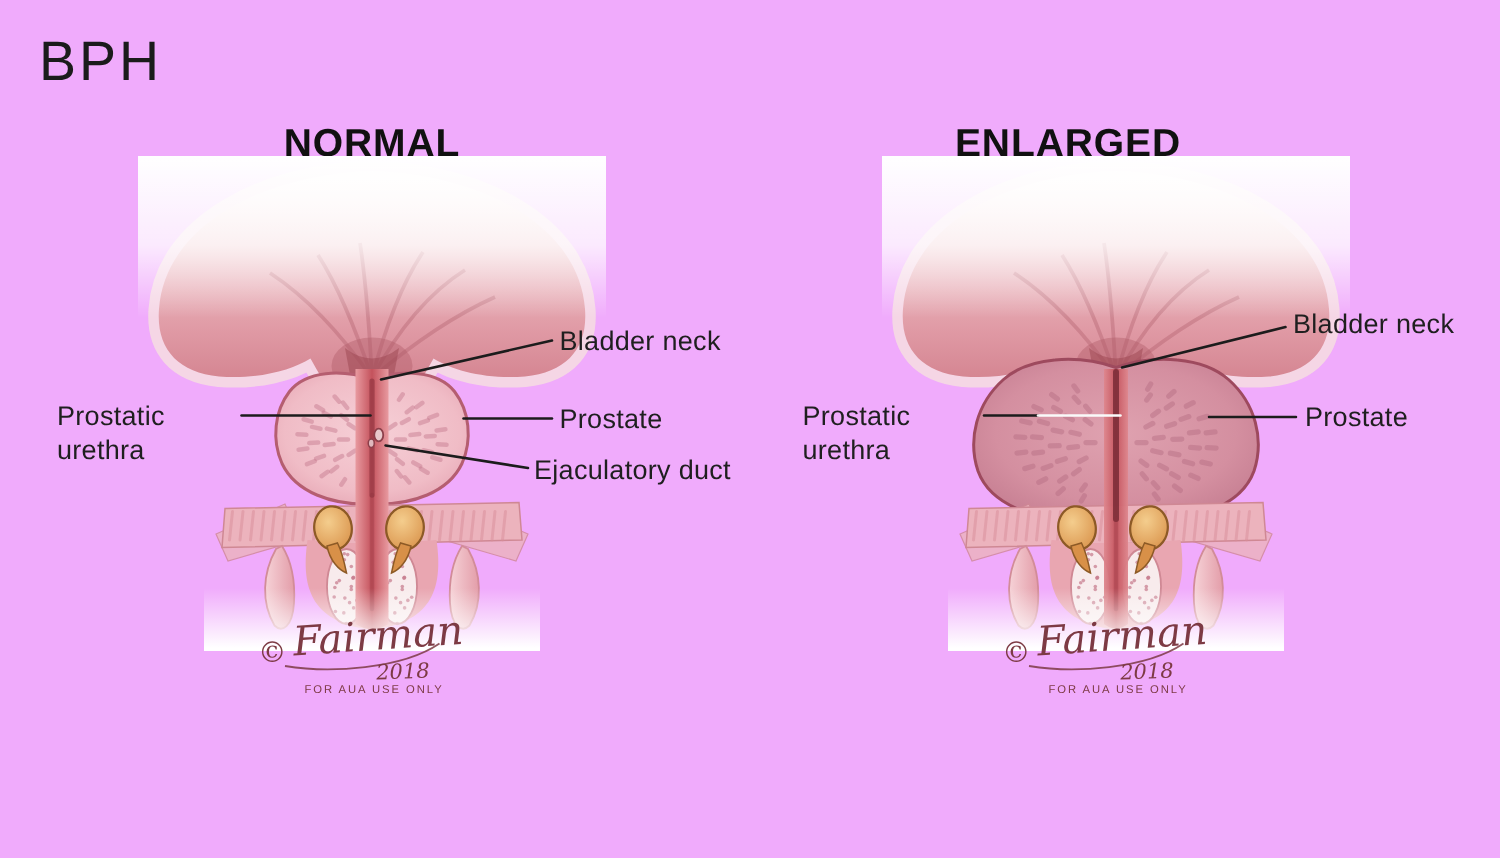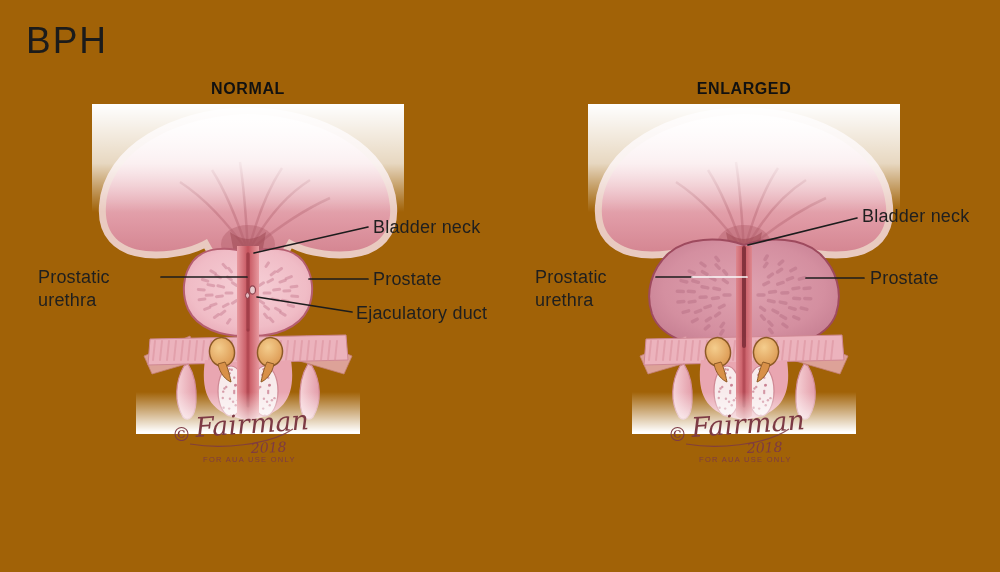--- a/index.html
+++ b/index.html
@@ -1,23 +1,23 @@
 <!DOCTYPE html>
 <html><head>
 <meta charset="utf-8">
 <style>
   html,body{margin:0;padding:0;background:#ffffff;}
-  #stage{position:relative;width:1000px;height:572px;background:#a16207;overflow:hidden;
+  #stage{position:relative;width:1000px;height:572px;background:#f0abfc;overflow:hidden;
          font-family:"Liberation Sans",sans-serif;}
   .page-title{position:absolute;left:26px;top:20px;font-size:37px;font-weight:400;
               letter-spacing:2px;color:#1b1b1b;}
-  .panel-heading{position:absolute;top:80px;width:200px;text-align:center;font-size:16px;
+  .panel-heading{position:absolute;top:80px;width:200px;text-align:center;font-size:26px;
                  font-weight:700;letter-spacing:.6px;color:#111;}
   #h-normal{left:148px;}
-  #h-enlarged{left:644px;}
+  #h-enlarged{left:612px;}
   .lbl{position:absolute;font-size:18px;line-height:1.25;color:#1f1f1f;letter-spacing:.2px;
        white-space:nowrap;}
   .lbl.right{white-space:normal;width:118px;}
   #lbl-n-bladder{left:373px;top:216px;}
   #lbl-n-purethra{left:38px;top:266px;}
   #lbl-n-prostate{left:373px;top:268px;}
   #lbl-n-ejac{left:356px;top:302px;}
   #lbl-e-bladder{left:862px;top:205px;}
   #lbl-e-purethra{left:535px;top:266px;}
   #lbl-e-prostate{left:870px;top:267px;}

